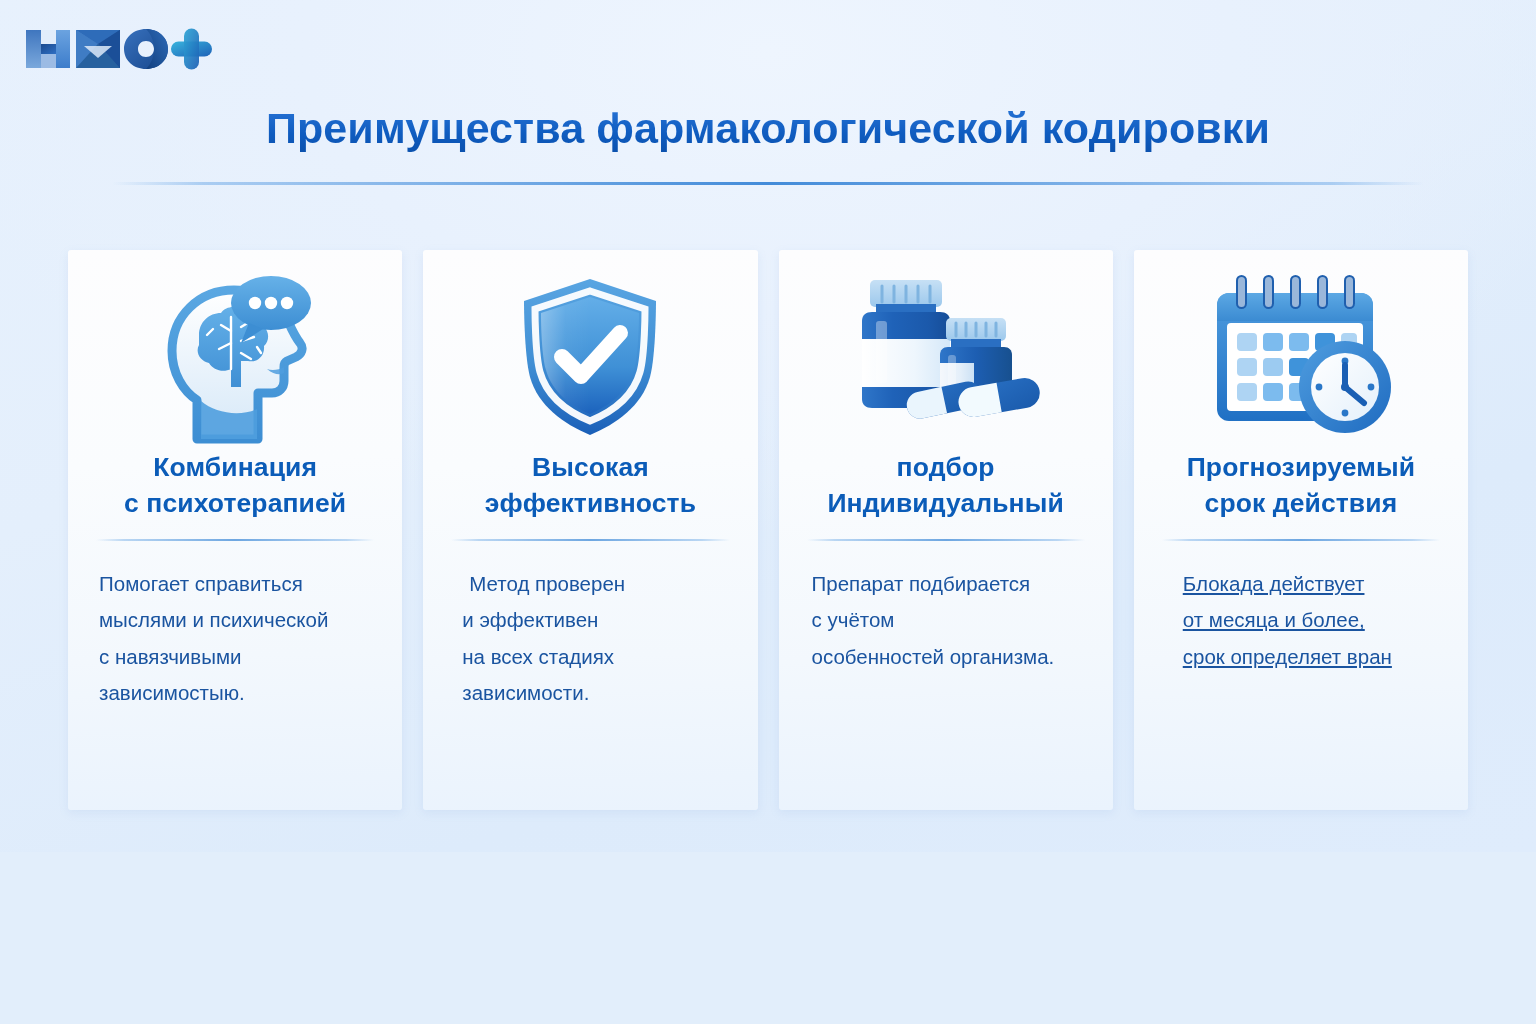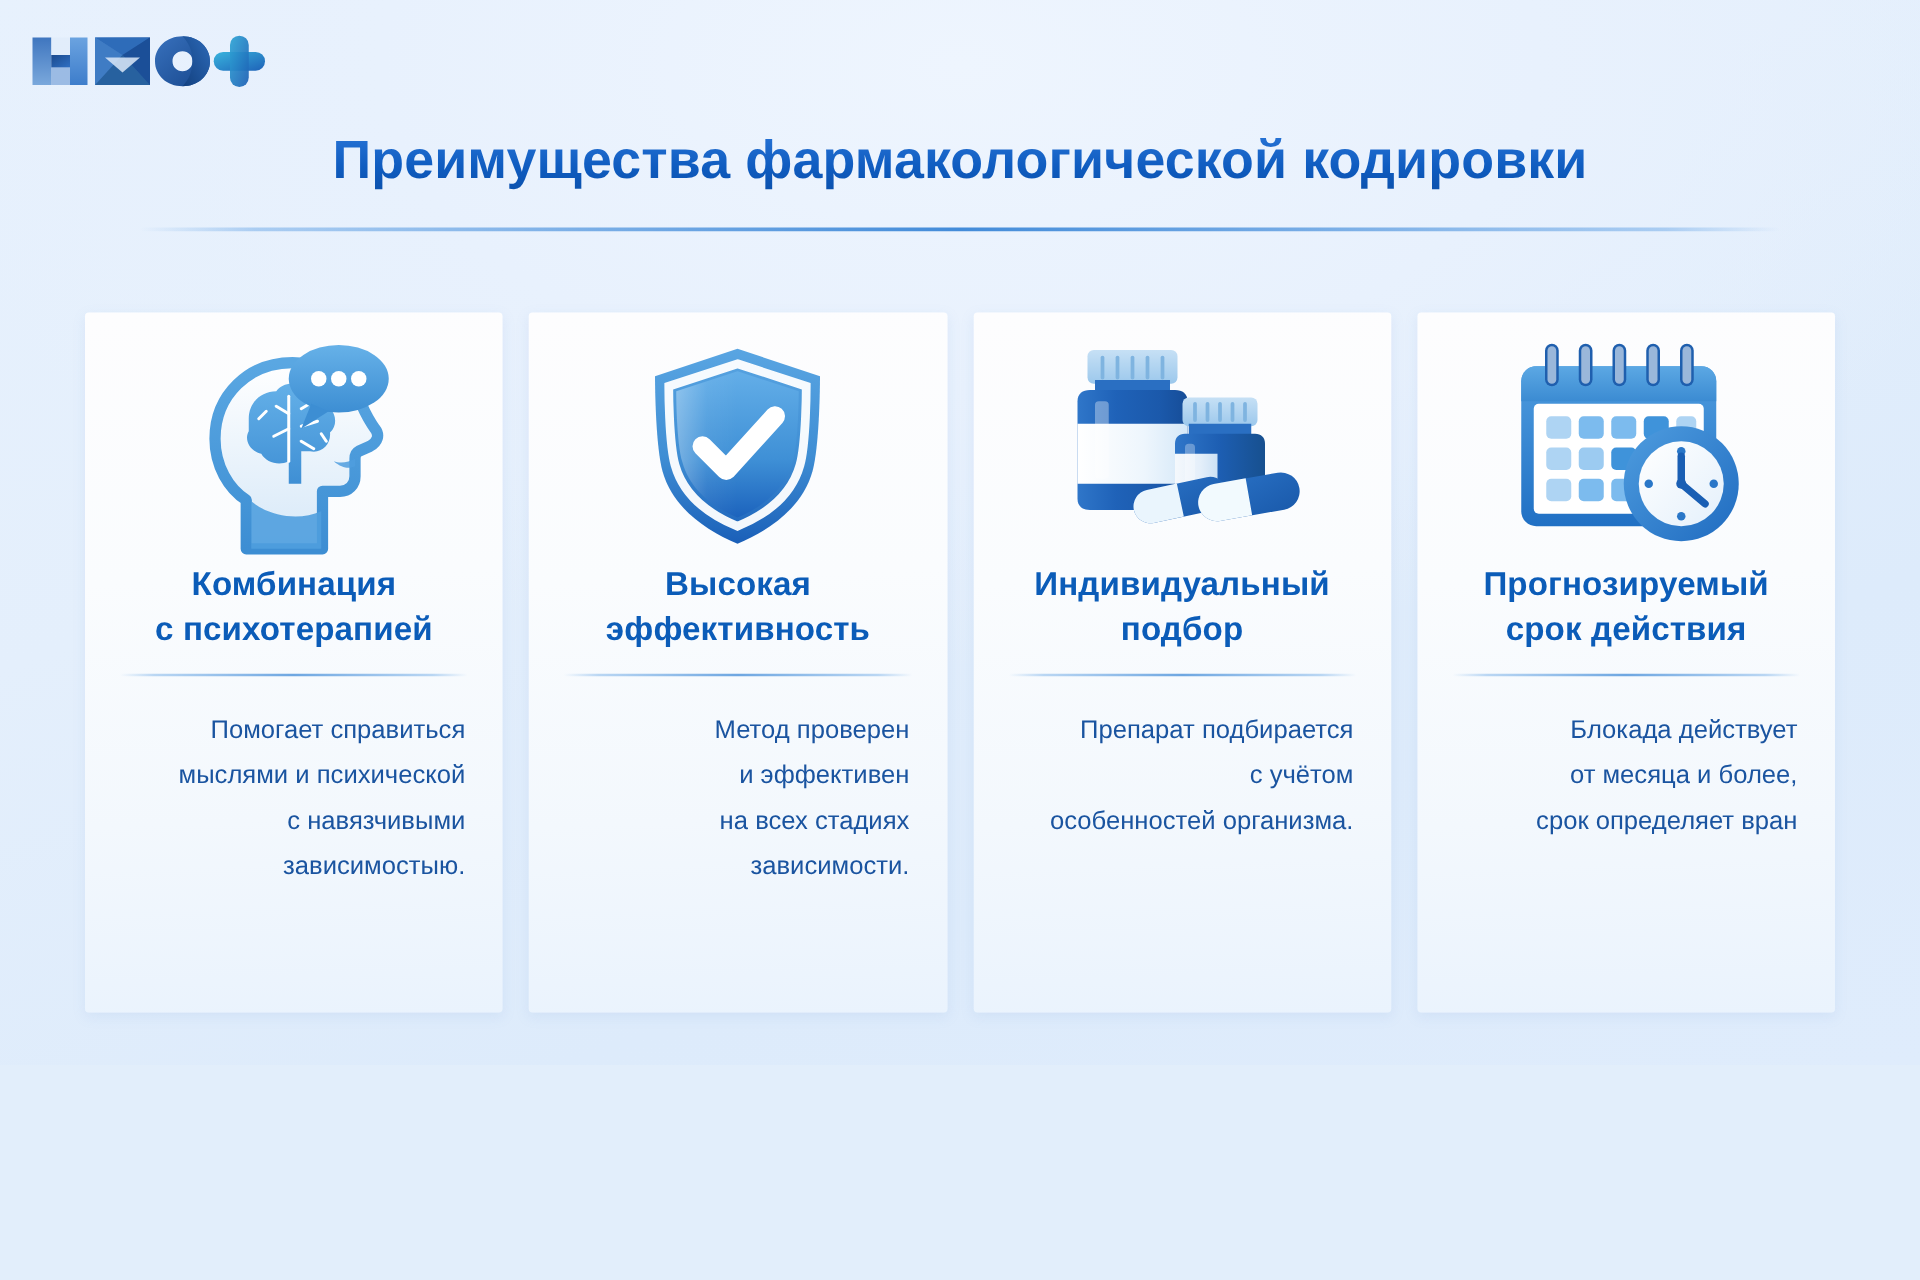--- a/index.html
+++ b/index.html
@@ -124,31 +124,31 @@
   }
 
   .card-body {
     margin-top: 25px;
     width: 100%;
     padding: 0 30px;
     box-sizing: border-box;
     font-size: 20.5px;
     line-height: 1.78;
     color: #1a54a0;
-    text-align: right;
+    text-align: left;
   }
 
   .card-body .line { white-space: nowrap; }
   .card-body .indent { padding-left: 7px; }
 
   
   .card.c1 .card-body { padding-left: 31px; }
   .card.c2 .card-body { padding-left: 39px; }
   .card.c3 .card-body { padding-left: 33px; }
-  .card.c4 .card-body { padding-left: 33px; }
+  .card.c4 .card-body { padding-left: 49px; text-decoration: underline; }
 </style>
 </head>
 <body>
 
 <div id="page">
 
   <div id="logo">
     <svg width="200" height="62" viewBox="0 0 200 62">
       <defs>
         <linearGradient id="gH1" x1="0" y1="0" x2="0" y2="1">
@@ -400,22 +400,22 @@
             <path d="M81.5 118 L106 118 L106 145 L81.5 145 A13.5 13.5 0 0 1 81.5 118 Z" fill="#eaf5fd"></path>
           </g>
 
           <g transform="rotate(-10 158 128)">
             <rect x="120" y="114" width="82" height="30" rx="15" fill="url(#pillBlueG)"></rect>
             <path d="M135 114 L161 114 L161 144 L135 144 A15 15 0 0 1 135 114 Z" fill="#f2fafe"></path>
           </g>
         </svg>
       </div>
       <div class="card-title">
+        <div>подбор</div>
         <div>Индивидуальный</div>
-        <div>подбор</div>
       </div>
       <div class="card-divider"></div>
       <div class="card-body">
         <div class="line">Препарат подбирается</div>
         <div class="line">с учётом</div>
         <div class="line">особенностей организма.</div>
       </div>
     </div>
 
     <div class="card c4">

